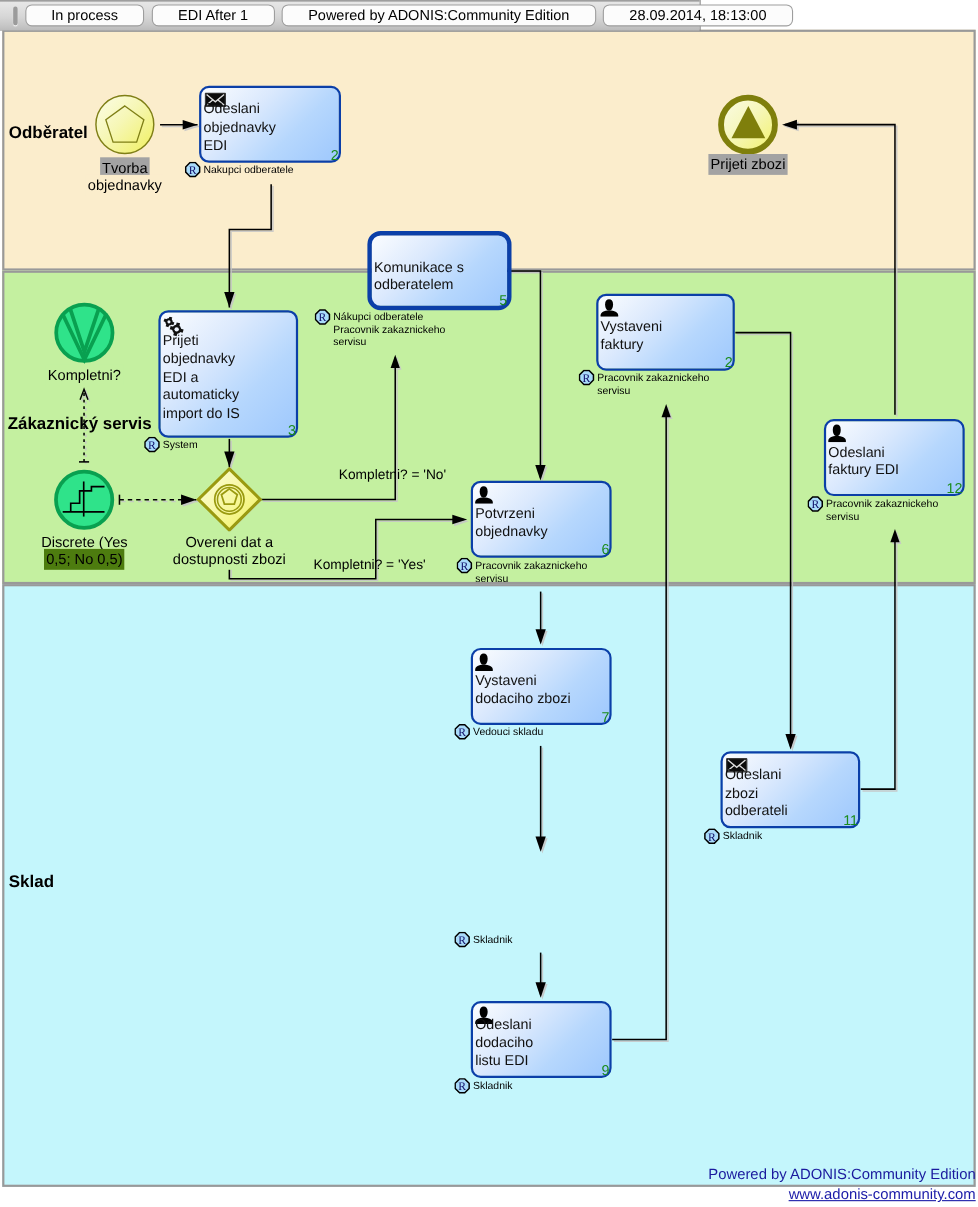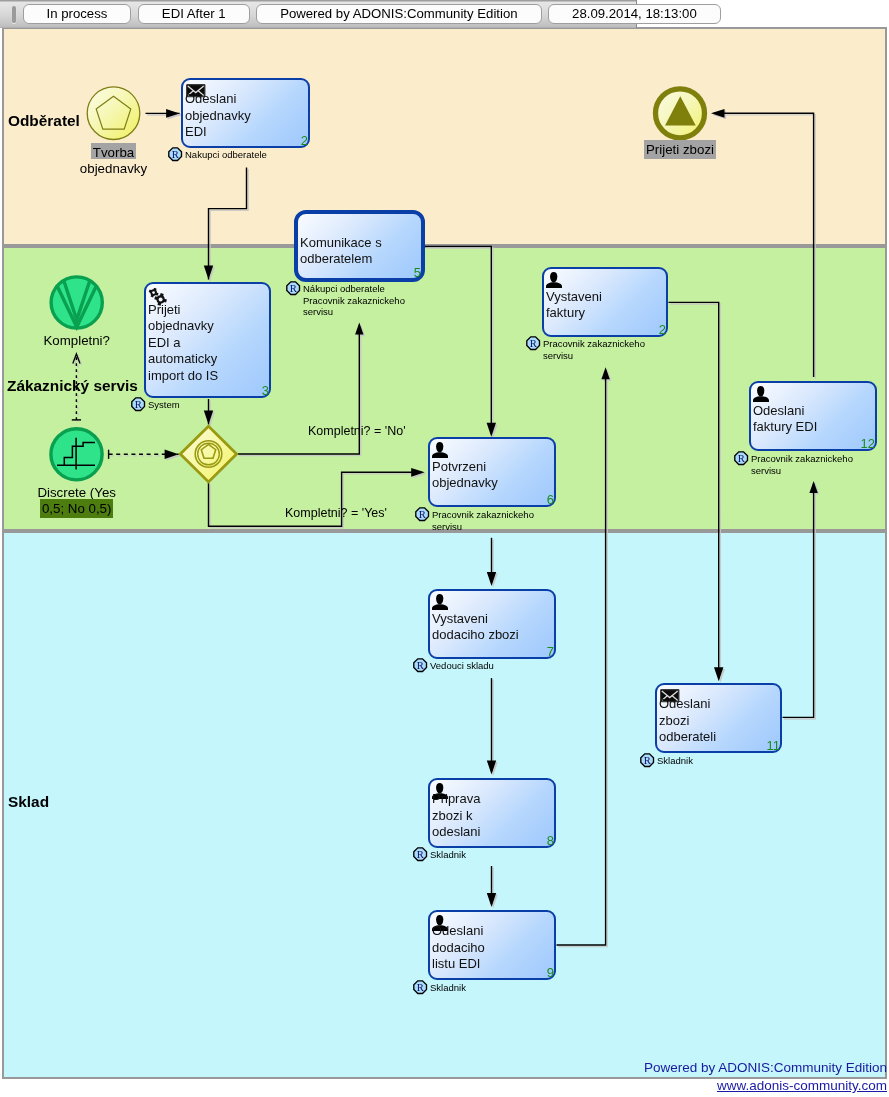--- a/index.html
+++ b/index.html
@@ -19,21 +19,21 @@
 
 .pool{position:absolute;box-sizing:border-box;border:2px solid #999999;z-index:1;}
 .lane-label{position:absolute;font-weight:bold;font-size:15.4px;color:#000;white-space:nowrap;z-index:6;}
 
 svg.overlay{position:absolute;left:0;top:0;width:889px;height:1097px;pointer-events:none;}
 svg#connector-layer{z-index:3;}
 svg#shape-layer{z-index:4;}
 
 .task{position:absolute;box-sizing:border-box;border:2px solid #0b3fa8;border-radius:9px;z-index:5;
   background:linear-gradient(135deg,#fafcff 0%,#f2f7fe 10%,#dbe9fd 35%,#b6d7fd 65%,#9ec8fd 100%);}
-.task.thick{border-width:4px;border-radius:12px;}
+.task.thick{border-width:4px;border-radius:12px;margin-left:40px;}
 .tlabel{position:absolute;left:2px;right:2px;font-size:13px;color:#111;line-height:16.5px;}
 .tnum{position:absolute;right:0px;bottom:0px;font-size:13px;color:#1b8c1b;line-height:10px;}
 .ticon{position:absolute;left:6px;top:5px;}
 .rolebox{position:absolute;font-size:9.5px;color:#000;line-height:11.5px;white-space:nowrap;z-index:6;}
 .rmark{position:absolute;z-index:6;}
 .nodelabel{position:absolute;text-align:center;font-size:13.3px;color:#000;line-height:15.5px;white-space:nowrap;z-index:6;}
 .elabel{position:absolute;font-size:12.5px;color:#000;white-space:nowrap;z-index:6;}
 #foot-powered{position:absolute;font-size:13.5px;color:#1a1a9e;white-space:nowrap;z-index:7;}
 #foot-url{position:absolute;font-size:13.5px;color:#1a1aa8;text-decoration:underline;white-space:nowrap;z-index:7;}
 </style>
@@ -359,32 +359,20 @@
   </div>
   <div class="tnum">7</div>
 </div>
 <svg class="rmark" style="left:413px;top:658px" width="15" height="15" viewBox="0 0 15 15">
       <polygon points="4.8,0.8 9.5,0.8 13.5,4.8 13.5,9.5 9.5,13.5 4.8,13.5 0.8,9.5 0.8,4.8" fill="#a9dbfa" stroke="#000" stroke-width="1.35"></polygon>
       <text x="7.2" y="11.1" font-family="Liberation Serif,serif" font-size="10.6" text-anchor="middle" fill="#10106a">R</text>
     </svg>
 <div class="rolebox" style="left:430px;top:660px">
   <div>Vedouci skladu</div>
 </div>
-<div class="task" style="left:428px;top:778px;width:128px;height:70px">
-  <svg class="ticon" style="left:1px;top:2px" width="18" height="17" viewBox="0 0 18 17">
-        <path d="M5.1 5.6 C5.1 2.4 6.6 1.0 8.7 1.0 C10.8 1.0 12.3 2.4 12.3 5.6 C12.3 9.3 10.8 11.4 8.7 11.4 C6.6 11.4 5.1 9.3 5.1 5.6 Z" fill="#000"></path>
-        <path d="M1.0 17.0 L1.0 15.6 C1.0 13.0 4.2 11.3 8.7 11.3 C13.6 11.3 17.0 13.0 17.0 15.6 L17.0 17.0 Z" fill="#000"></path>
-      </svg>
-  <div class="tlabel" style="top:11.2px">
-    <div>Priprava</div>
-    <div>zbozi k</div>
-    <div>odeslani</div>
-  </div>
-  <div class="tnum">8</div>
-</div>
 <svg class="rmark" style="left:413px;top:847px" width="15" height="15" viewBox="0 0 15 15">
       <polygon points="4.8,0.8 9.5,0.8 13.5,4.8 13.5,9.5 9.5,13.5 4.8,13.5 0.8,9.5 0.8,4.8" fill="#a9dbfa" stroke="#000" stroke-width="1.35"></polygon>
       <text x="7.2" y="11.1" font-family="Liberation Serif,serif" font-size="10.6" text-anchor="middle" fill="#10106a">R</text>
     </svg>
 <div class="rolebox" style="left:430px;top:849px">
   <div>Skladnik</div>
 </div>
 <div class="task" style="left:428px;top:910px;width:128px;height:70px">
   <svg class="ticon" style="left:1px;top:2px" width="18" height="17" viewBox="0 0 18 17">
         <path d="M5.1 5.6 C5.1 2.4 6.6 1.0 8.7 1.0 C10.8 1.0 12.3 2.4 12.3 5.6 C12.3 9.3 10.8 11.4 8.7 11.4 C6.6 11.4 5.1 9.3 5.1 5.6 Z" fill="#000"></path>
@@ -431,17 +419,21 @@
 <div class="nodelabel" style="left:560px;top:142px;width:240px">
   <div><span style="background:#a3a3a3;padding:2px 2px">Prijeti zbozi</span></div>
 </div>
 <div class="nodelabel" style="left:-43.3px;top:333px;width:240px">
   <div><span style="background:#c4f0a0;padding:2px 2px">Kompletni?</span></div>
 </div>
 <div class="nodelabel" style="left:-43.3px;top:485px;width:240px">
   <div><span style="background:#c4f0a0;padding:2px 2px">Discrete (Yes</span></div>
   <div><span style="background:#4d7c0f;padding:2px 2px">0,5; No 0,5)</span></div>
 </div>
+<div class="nodelabel" style="left:88.5px;top:485px;width:240px">
+  <div><span style="background:#c4f0a0;padding:2px 2px">Overeni dat a</span></div>
+  <div><span style="background:#c4f0a0;padding:2px 2px">dostupnosti zbozi</span></div>
+</div>
 <div class="elabel" style="left:308px;top:424px">Kompletni? = 'No'</div>
 <div class="elabel" style="left:285px;top:506px">Kompletni? = 'Yes'</div>
 <div id="foot-powered" style="right:2px;top:1060px">Powered by ADONIS:Community Edition</div>
 <div id="foot-url" style="right:2px;top:1078px">www.adonis-community.com</div>
 </div>
 
 </body></html>

